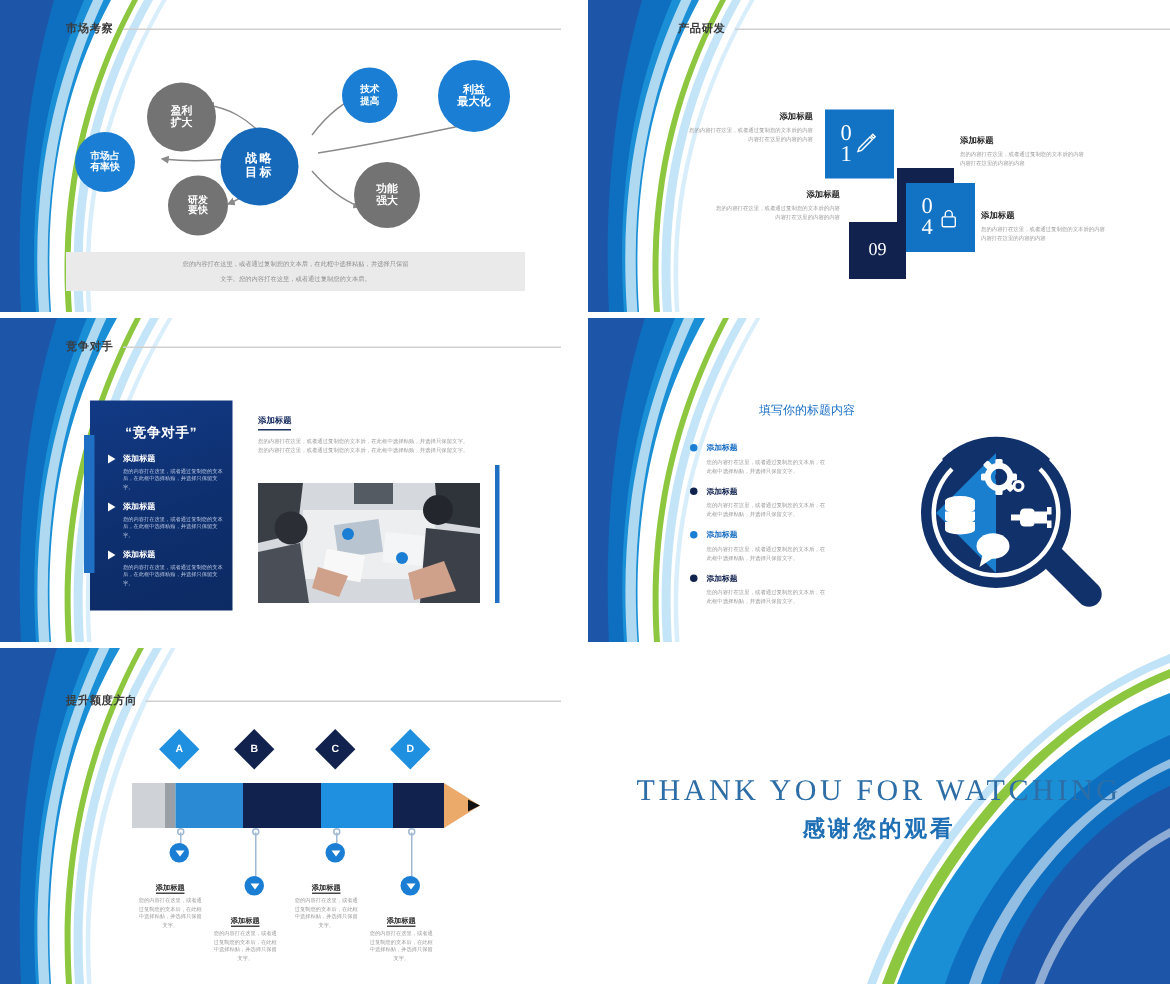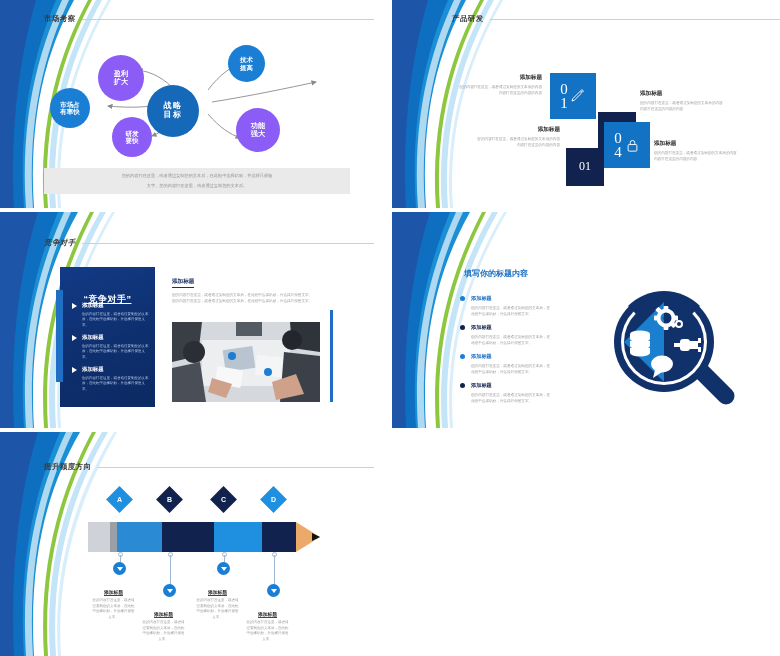--- a/index.html
+++ b/index.html
@@ -18,21 +18,21 @@
   .wave-br{position:absolute;right:0;bottom:0;width:230px;height:100%;pointer-events:none;}
 
   
   .shead{position:absolute;display:flex;align-items:center;gap:6px;}
   .shead .ttl{font-size:7.5px;color:#3b3b3b;font-weight:bold;letter-spacing:.4px;white-space:nowrap;}
   .shead .rule{height:1px;background:#cfcfcf;}
 
   
   .circ{position:absolute;border-radius:50%;display:flex;align-items:center;justify-content:center;
         color:#fff;text-align:center;line-height:1.12;font-weight:bold;}
-  .c-dark{background:#8b5cf6;}
+  .c-dark{background:#737373;}
   .c-blue{background:#1a7fd4;}
   .c-mid{background:#1569b8;}
   .greybox{position:absolute;background:#eaeaea;display:flex;flex-direction:column;
            align-items:center;justify-content:center;gap:3px;}
   .greybox span{font-size:4.2px;color:#8e8e8e;line-height:1.5;}
 
   
   .nbox{position:absolute;display:flex;align-items:center;justify-content:center;color:#fff;}
   .nbox .num{font-family:"Liberation Serif","DejaVu Serif",serif;font-size:15px;line-height:.95;}
   .nbox .num.stack{display:flex;flex-direction:column;align-items:center;}
@@ -49,21 +49,21 @@
   .darkcard .q{color:#fff;font-size:9px;font-weight:bold;text-align:center;letter-spacing:.5px;}
   .barl{position:absolute;background:#1f6fc4;}
   .bullet3{position:absolute;display:flex;gap:5px;}
   .tri{width:0;height:0;border-left:5px solid #fff;border-top:3.4px solid transparent;border-bottom:3.4px solid transparent;margin-top:1px;}
   .bullet3 .bh{font-size:5.4px;font-weight:bold;color:#fff;margin-bottom:2.5px;}
   .bullet3 .bb{font-size:3.5px;color:#b9c8e4;line-height:1.7;}
   .photo{position:absolute;overflow:hidden;background:#c9ccd2;}
   .barr{position:absolute;width:3px;background:#1f6fc4;}
 
   
-  .h4{position:absolute;font-size:8px;font-weight:bold;color:#1a6fc4;}
+  .h4{position:absolute;font-size:8px;font-weight:normal;color:#1a6fc4;margin-left:42px;}
   .li4{position:absolute;display:flex;gap:6px;}
   .dot{width:5px;height:5px;border-radius:50%;margin-top:1px;flex:0 0 auto;}
   .li4 .lh{font-size:5.2px;font-weight:bold;margin-bottom:2.5px;}
   .li4 .lb{font-size:3.6px;color:#9a9a9a;line-height:1.7;}
 
   
   .dia{position:absolute;width:19px;height:19px;transform:rotate(45deg);
        display:flex;align-items:center;justify-content:center;}
   .dia span{transform:rotate(-45deg);color:#fff;font-size:7px;font-weight:bold;}
   .stem{position:absolute;width:1px;background:#9fb8d4;}
@@ -126,20 +126,23 @@
     </div>
     <div class="circ c-mid" style="left:147px;top:85px;width:52px;height:52px;font-size:8px;letter-spacing:1.5px;">
       <div><span>战略</span><br><span>目标</span></div>
     </div>
     <div class="circ c-blue" style="left:228px;top:45px;width:37px;height:37px;font-size:6.4px;">
       <div><span>技术</span><br><span>提高</span></div>
     </div>
     <div class="circ c-dark" style="left:236px;top:108px;width:44px;height:44px;font-size:7.2px;">
       <div><span>功能</span><br><span>强大</span></div>
     </div>
+    <div class="circ c-blue" style="left:292px;top:40px;width:48px;height:48px;font-size:7.4px;">
+      <div><span>利益</span><br><span>最大化</span></div>
+    </div>
 
     <div class="greybox" style="left:44px;top:168px;width:306px;height:26px;">
       <span>您的内容打在这里，或者通过复制您的文本后，在此框中选择粘贴，并选择只保留</span>
       <span>文字。您的内容打在这里，或者通过复制您的文本后。</span>
     </div>
   </div>
 
   <div class="slide s2">
     <svg class="wave-lt" viewBox="0 0 150 208" preserveAspectRatio="none">
       <path d="M0,0 L74,0 C48,48 28,112 34,208 L0,208 Z" fill="#1a8fd6"></path>
@@ -176,21 +179,21 @@
     <div class="nbox b-navy" style="left:206px;top:88px;width:38px;height:38px;">
       <div class="num" style="font-size:12px;">02</div>
     </div>
     <div class="cap l" style="left:248px;top:90px;width:110px;">
       <div class="ch">添加标题</div>
       <div class="cb">您的内容打在这里，或者通过复制您的文本后的内容</div>
       <div class="cb">内容打在这里的内容的内容</div>
     </div>
 
     <div class="nbox b-navy" style="left:174px;top:124px;width:38px;height:38px;">
-      <div class="num" style="font-size:12px;">01</div>
+      <div class="num" style="font-size:12px;">09</div>
     </div>
     <div class="cap r" style="left:64px;top:126px;width:104px;">
       <div class="ch">添加标题</div>
       <div class="cb">您的内容打在这里，或者通过复制您的文本后的内容</div>
       <div class="cb">内容打在这里的内容的内容</div>
     </div>
 
     <div class="nbox b-blue" style="left:212px;top:122px;width:46px;height:46px;">
       <div class="num stack">
 
@@ -213,30 +216,30 @@
     <svg class="wave-lt" viewBox="0 0 150 216" preserveAspectRatio="none">
       <path d="M0,0 L78,0 C50,50 28,116 34,216 L0,216 Z" fill="#1a8fd6"></path>
       <path d="M0,0 L58,0 C36,54 18,122 24,216 L0,216 Z" fill="#0e6fc0"></path>
       <path d="M0,0 L38,0 C20,58 10,128 14,216 L0,216 Z" fill="#1d56a8"></path>
       <path d="M64,0 C40,54 20,122 26,216 L33,216 C27,122 46,54 71,0 Z" fill="#ffffff" opacity=".65"></path>
       <path d="M90,0 C62,54 38,124 44,216 L48,216 C42,124 66,54 94,0 Z" fill="#8dc63f"></path>
       <path d="M100,0 C68,56 44,126 50,216 L56,216 C50,126 74,56 106,0 Z" fill="#b9e0f6" opacity=".85"></path>
       <path d="M112,0 C78,58 52,128 58,216 L61,216 C55,128 81,58 115,0 Z" fill="#d8eefb"></path>
     </svg>
 
-    <div class="shead" style="left:44px;top:26px;width:330px;font-style:italic;">
+    <div class="shead" style="left:44px;top:14px;width:330px;">
       <div class="ttl">竞争对手</div>
       <div class="rule" style="flex:1;"></div>
     </div>
 
     <div class="barl" style="left:54px;top:290px;width:0;height:0;"></div>
     <div class="barl" style="left:57px;top:290px;"></div>
 
     <div class="darkcard" style="left:60px;top:55px;width:95px;height:140px;">
-      <div class="q" style="margin-top:26px;text-decoration:underline;">“竞争对手”</div>
+      <div class="q" style="margin-top:15px;">“竞争对手”</div>
     </div>
     <div class="barl" style="left:56px;top:78px;width:7px;height:92px;"></div>
 
     <div class="bullet3" style="left:72px;top:90px;width:78px;">
       <div class="tri"></div>
       <div>
         <div class="bh">添加标题</div>
         <div class="bb">您的内容打在这里，或者通过复制您的文本后，在此框中选择粘贴，并选择只保留文字。</div>
       </div>
     </div>
@@ -463,14 +466,30 @@
       </div>
     <div class="pcap" style="left:246px;top:170px;width:43px;">
       <div class="ph" style="border-bottom:.8px solid #444;display:inline-block;">添加标题</div>
       <div class="pb">您的内容打在这里，或者通</div>
       <div class="pb">过复制您的文本后，在此框</div>
       <div class="pb">中选择粘贴，并选择只保留</div>
       <div class="pb">文字。</div>
     </div>
   </div>
 
+  <div class="slide s6">
+    <svg class="wave-br" viewBox="0 0 230 224" preserveAspectRatio="none">
+      <path d="M230,30 C150,60 80,140 48,224 L230,224 Z" fill="#1a8fd6"></path>
+      <path d="M230,58 C164,86 104,152 80,224 L230,224 Z" fill="#0e6fc0"></path>
+      <path d="M230,92 C180,114 134,166 116,224 L230,224 Z" fill="#1d56a8"></path>
+      <path d="M230,14 C144,48 70,136 38,224 L46,224 C78,138 150,52 230,20 Z" fill="#8dc63f"></path>
+      <path d="M230,4 C138,40 62,132 28,224 L34,224 C68,134 142,44 230,10 Z" fill="#b9e0f6" opacity=".9"></path>
+      <path d="M230,74 C172,100 118,158 96,224 L104,224 C126,160 178,104 230,80 Z" fill="#ffffff" opacity=".55"></path>
+      <path d="M230,120 C192,140 156,180 140,224 L146,224 C162,182 196,144 230,126 Z" fill="#ffffff" opacity=".5"></path>
+    </svg>
+
+    <div class="ty" style="top:84px;">
+      <div class="en">THANK YOU FOR WATCHING</div>
+      <div class="cn">感谢您的观看</div>
+    </div>
+  </div>
 
 </div>
 
 </body></html>

